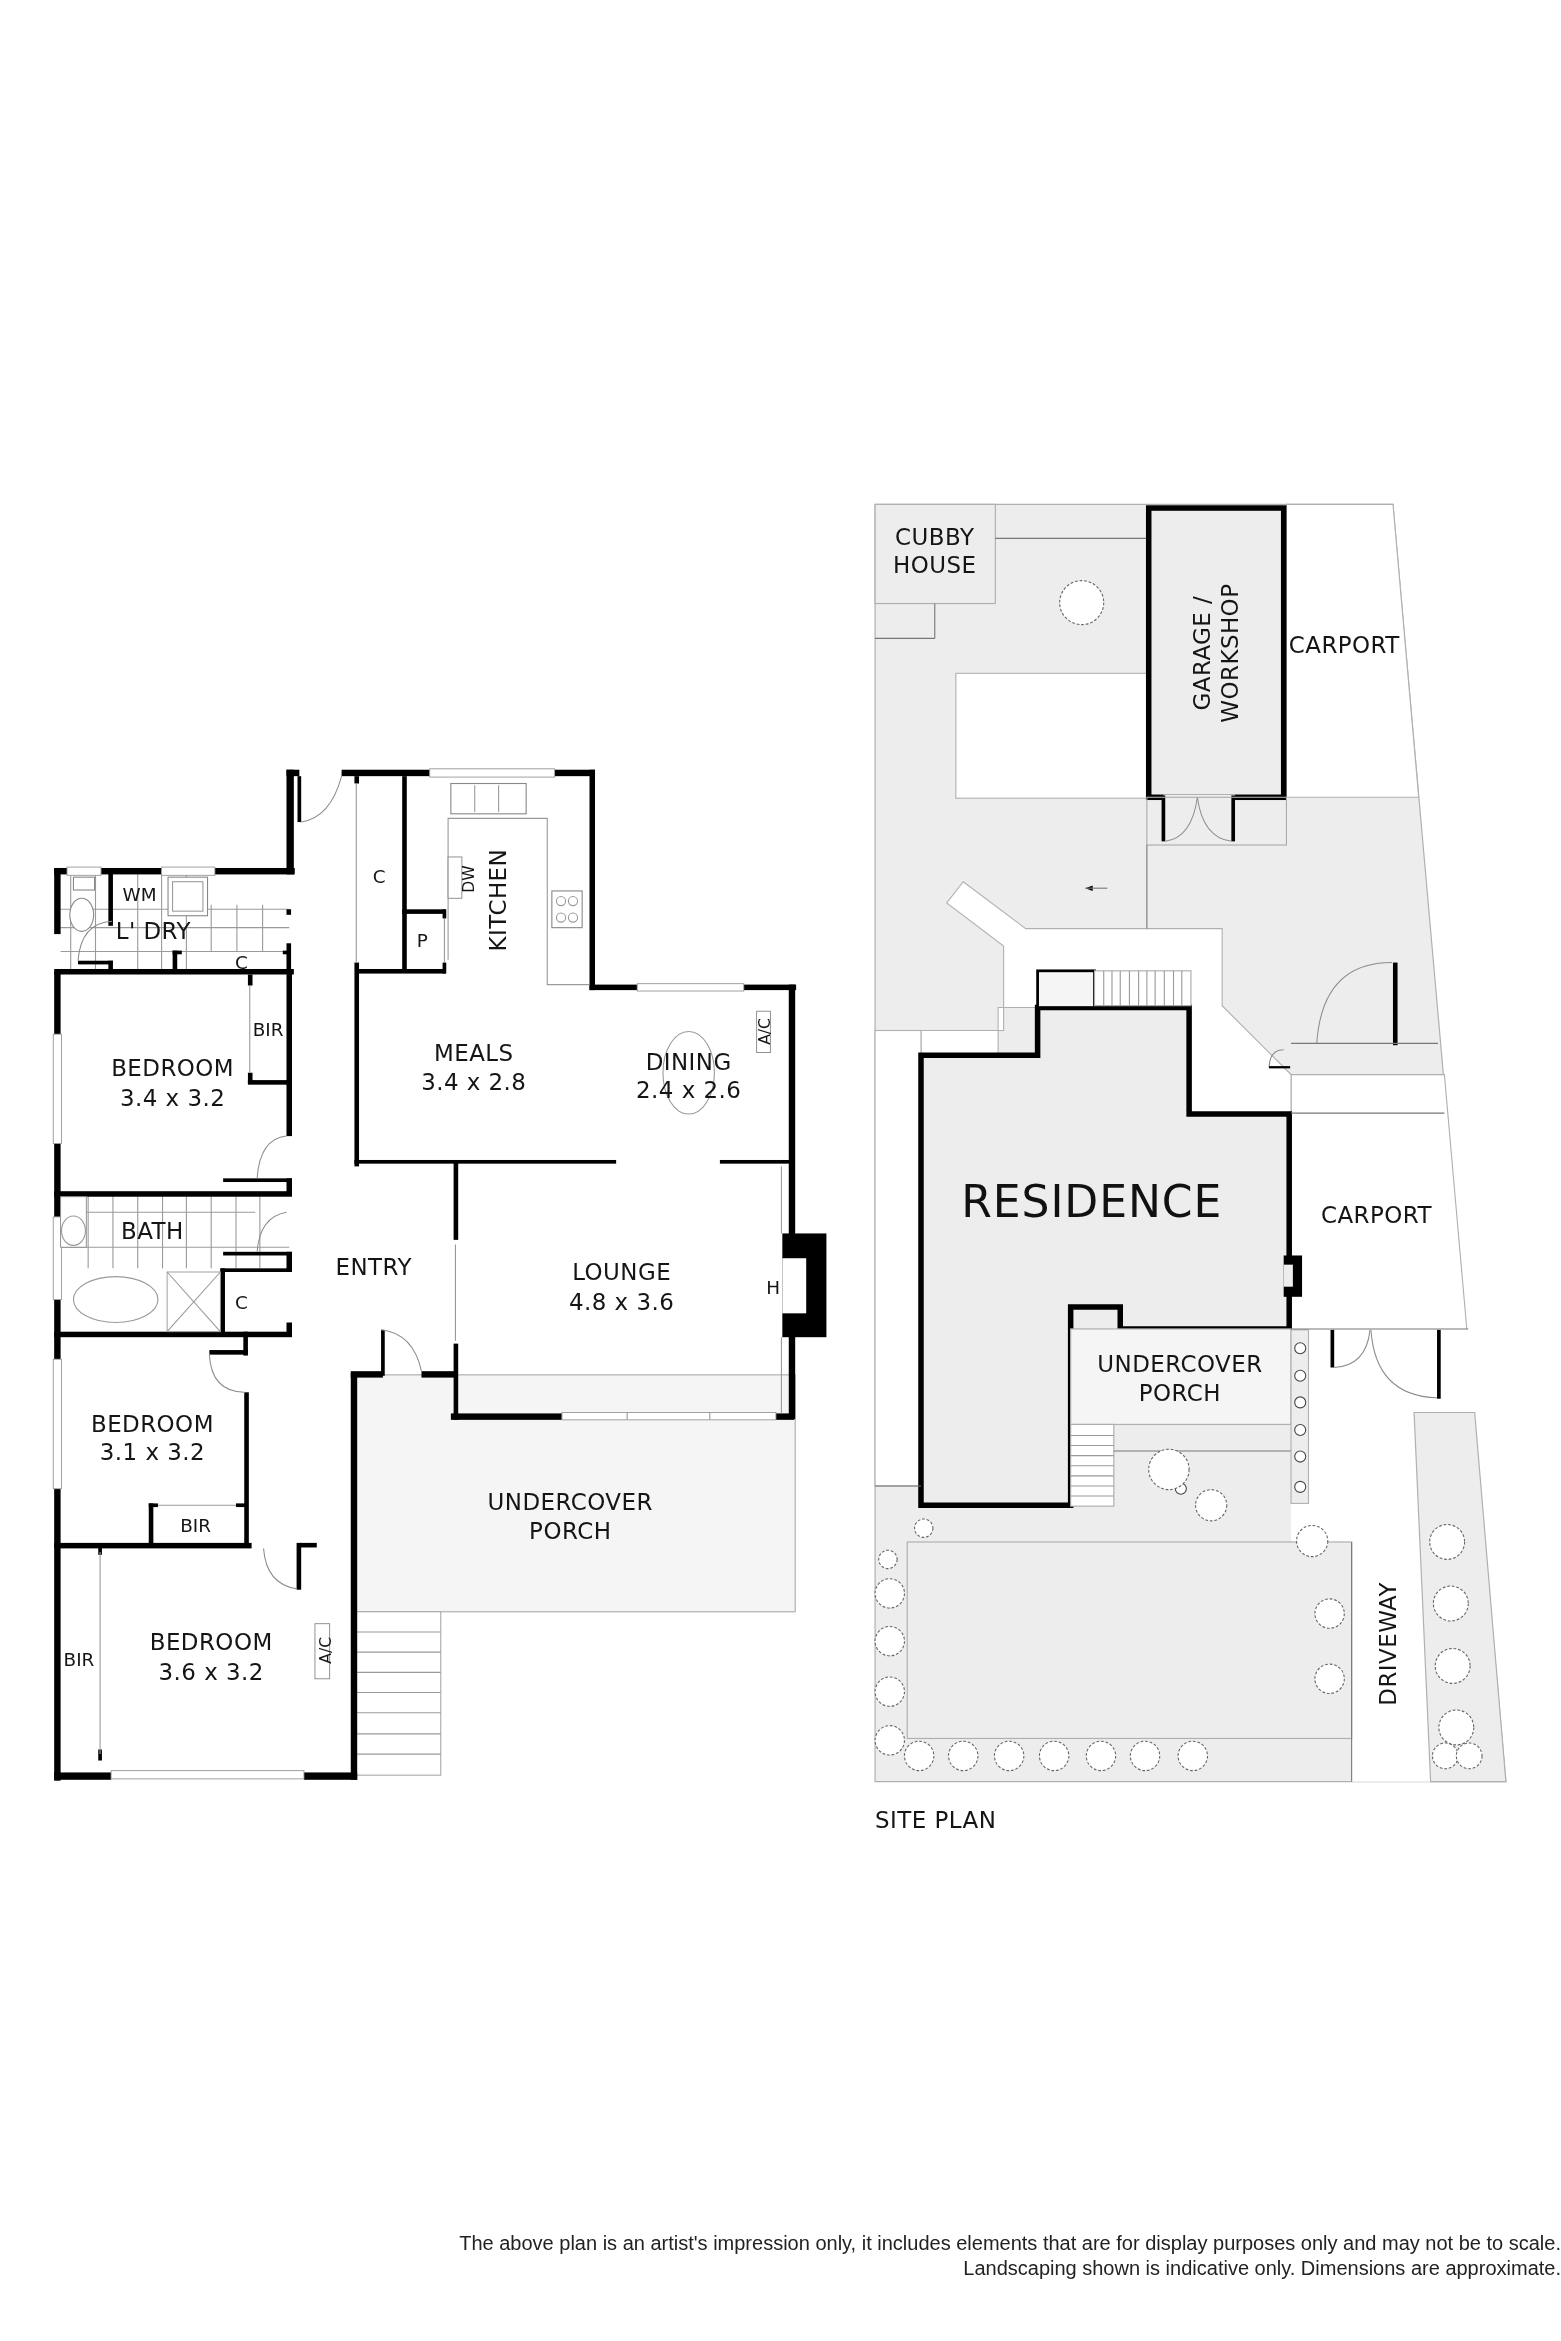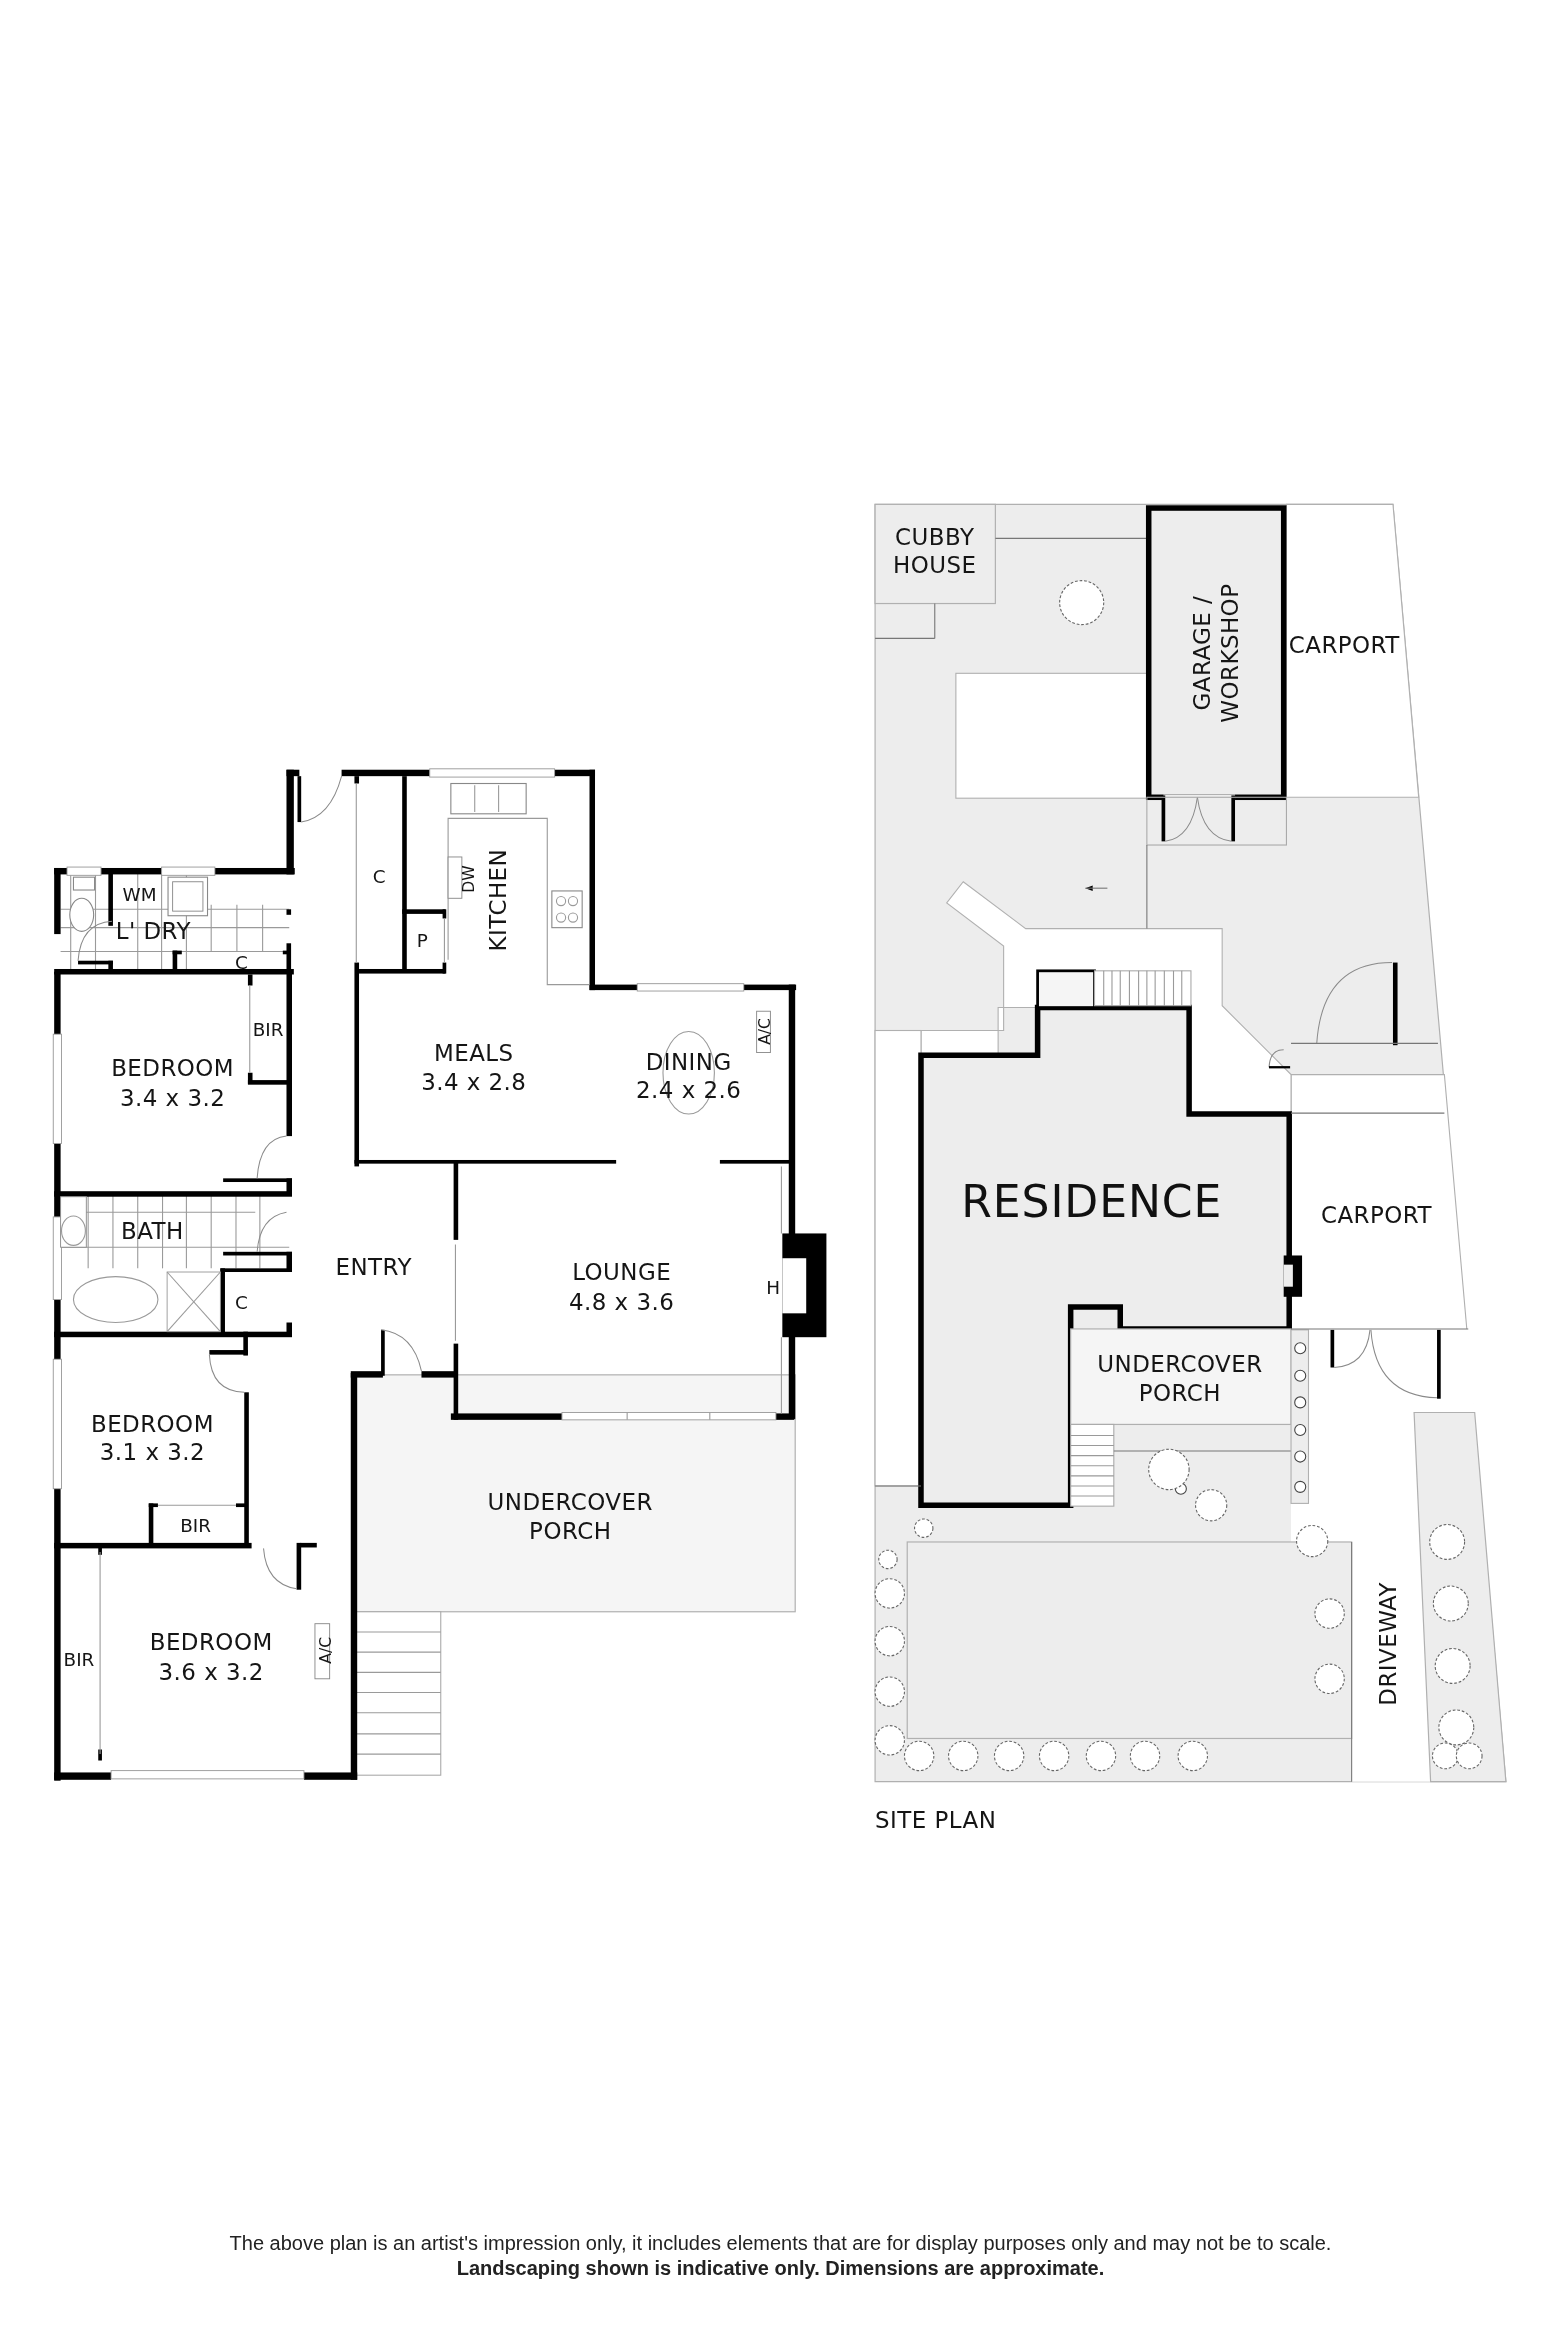--- a/index.html
+++ b/index.html
@@ -12,21 +12,21 @@
   .grass { fill: #ededed; stroke: #b0b0b0; stroke-width: 1.3; }
   .porch { fill: #f5f5f5; stroke: #b0b0b0; stroke-width: 1.3; }
   .resid { fill: #ededed; stroke: #000; stroke-width: 6; }
   .lbl { font-family: "DejaVu Sans", "Liberation Sans", sans-serif; font-size: 25px; fill: #151515; letter-spacing: 0.5px; }
   .lbl-sm { font-family: "DejaVu Sans", "Liberation Sans", sans-serif; font-size: 20px; fill: #151515; }
   .lbl-xs { font-family: "DejaVu Sans", "Liberation Sans", sans-serif; font-size: 17px; fill: #151515; }
   .lbl-big { font-family: "DejaVu Sans", "Liberation Sans", sans-serif; font-size: 48px; fill: #111; letter-spacing: 1px; }
   .tree circle { fill: #fff; stroke: #666; stroke-width: 1.2; stroke-dasharray: 3 2; }
   .shrub circle { fill: #fff; stroke: #444; stroke-width: 1.2; }
   .door { stroke: #8a8a8a; stroke-width: 1.1; fill: none; }
-  .footer { position: absolute; left: 0; width: 1561px; text-align: center;
+  .footer { position: absolute; left: 0; width: 1561px; text-align: right;
             font-family: "Liberation Sans", "DejaVu Sans", sans-serif; font-size: 20px; color: #222; }
 </style>
 </head>
 <body>
 
 <svg id="plan" viewBox="0 0 1700 2550" xmlns="http://www.w3.org/2000/svg">
   <defs>
     <g id="treeSym">
       <circle r="1"></circle>
     </g>
@@ -401,14 +401,14 @@
       <text class="lbl" x="1499" y="1332" text-anchor="middle">CARPORT</text>
       <text class="lbl" x="1285" y="1494" text-anchor="middle">UNDERCOVER</text>
       <text class="lbl" x="1285" y="1525" text-anchor="middle">PORCH</text>
       <text class="lbl" x="0" y="0" text-anchor="middle" transform="translate(1520 1790) rotate(-90)">DRIVEWAY</text>
       <text class="lbl" x="953" y="1990">SITE PLAN</text>
     </g>
   </g>
 </svg>
 
 <div class="footer" style="top:2232px;">The above plan is an artist's impression only, it includes elements that are for display purposes only and may not be to scale.</div>
-<div class="footer" style="top:2257px;font-weight:bold;">Landscaping shown is indicative only. Dimensions are approximate.</div>
+<div class="footer" style="top:2257px;">Landscaping shown is indicative only. Dimensions are approximate.</div>
 
 
 </body></html>

